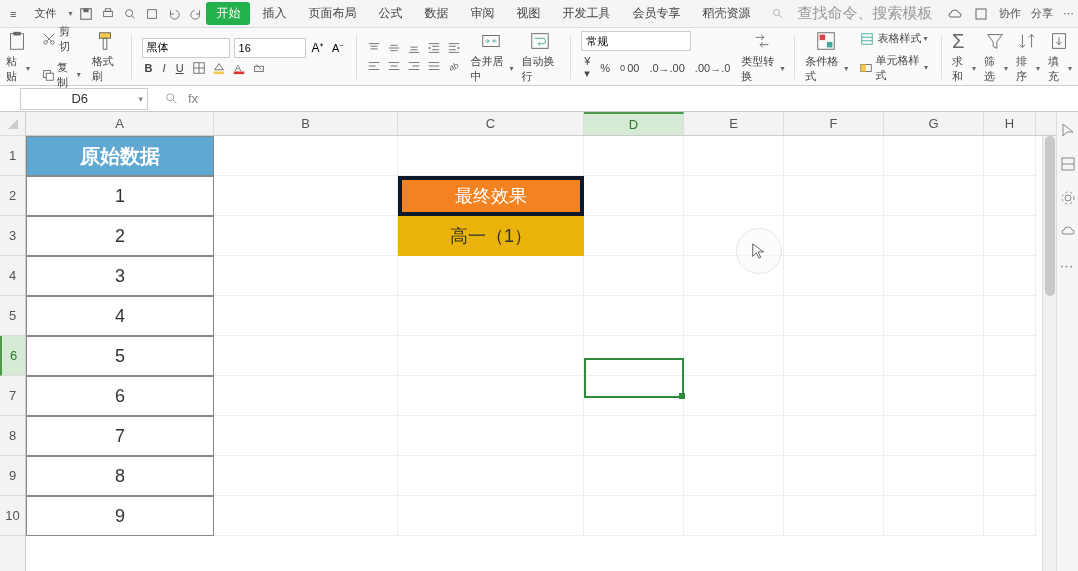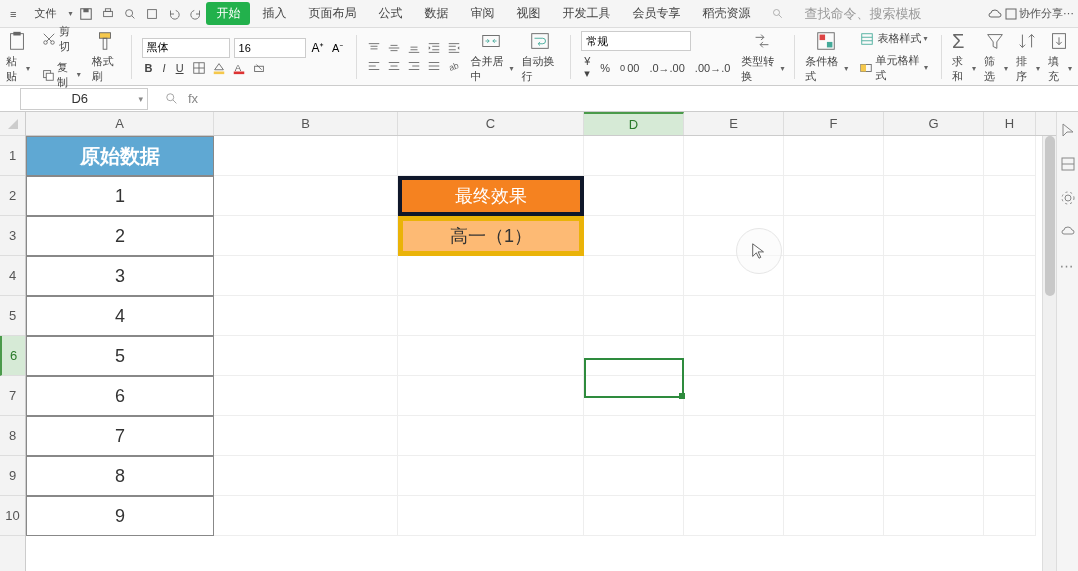--- a/index.html
+++ b/index.html
@@ -8,22 +8,22 @@
 
 .menubar { height: 28px; background: #f5f5f5; display: flex; align-items: center; padding: 0 4px; gap: 2px; border-bottom: 1px solid #ddd; }
 .menubar .fileleft { display: flex; align-items: center; gap: 6px; }
 .menubar .fileleft .mitem { font-size: 11px; color: #444; padding: 2px 6px; cursor: pointer; }
 .menubar .iconrow { display: flex; gap: 6px; margin-left: 4px; }
 .menubar .iconrow .mic { width: 16px; height: 16px; display: flex; align-items: center; justify-content: center; }
 .menubar .iconrow .mic svg { width: 14px; height: 14px; }
 .tabs { display: flex; align-items: center; gap: 2px; margin-left: 0; }
 .tab { font-size: 12px; color: #444; padding: 3px 10px; cursor: pointer; border-radius: 3px; }
 .tab.active { background: #22b14c; color: #fff; }
-.menubar .search { margin-left: 10px; font-size: 13px; color: #999; display: flex; align-items: center; gap: 20px; }
-.menubar .right { margin-left: auto; display: flex; align-items: center; font-size: 11px; color: #555; }
+.menubar .search { margin-left: 10px; font-size: 15px; color: #999; display: flex; align-items: center; gap: 13px; }
+.menubar .right { margin-left: auto; display: flex; align-items: center; gap: 10px; font-size: 11px; color: #555; }
 .menubar .right .ric { width: 16px; height: 16px; }
 
 
 .ribbon { height: 58px; background: #fafafa; border-bottom: 1px solid #ccc; display: flex; align-items: center; padding: 0 6px; gap: 8px; }
 .rgroup { display: flex; flex-direction: column; gap: 2px; }
 .rgroup .row { display: flex; align-items: center; gap: 4px; }
 .rbtn { display: flex; align-items: center; gap: 2px; font-size: 11px; color: #444; padding: 2px 3px; }
 .ricon { width: 16px; height: 16px; display: flex; align-items: center; justify-content: center; }
 .ricon svg { width: 14px; height: 14px; }
 .riconL { width: 24px; height: 24px; }
@@ -65,21 +65,21 @@
 .cells { position: relative; }
 .cellrow { display: flex; height: 40px; }
 .cell { border-right: 1px solid #eee; border-bottom: 1px solid #eee; display: flex; align-items: center; justify-content: center; font-size: 16px; color: #333; }
 
 
 .aheader { background: #5fa8d3; color: #fff; font-weight: bold; font-size: 20px; border: 1px solid #888; }
 .adata { background: #fff; border: 1px solid #888; font-size: 18px; }
 
 
 .orangehdr { background: #f58220; color: #fff; font-weight: normal; font-size: 18px; border: 4px solid #0f172a; }
-.resultcell { background: #fdba74; border: 5px solid #eab308; font-size: 18px; }
+.resultcell { background: #eab308; border: 2px solid #eab308; font-size: 18px; }
 
 
 .selbox { position: absolute; border: 2px solid #2e8b3d; pointer-events: none; }
 .selbox .handle { position: absolute; right: -3px; bottom: -3px; width: 6px; height: 6px; background: #2e8b3d; }
 
 
 .cursor-ghost { position: absolute; width: 46px; height: 46px; border: 1px solid #e6e6e6; border-radius: 50%; background: rgba(250,250,250,0.5); display:flex; align-items:center; justify-content:center; pointer-events:none;}
 .cursor-ghost svg { width: 18px; height: 18px; }
 
 

